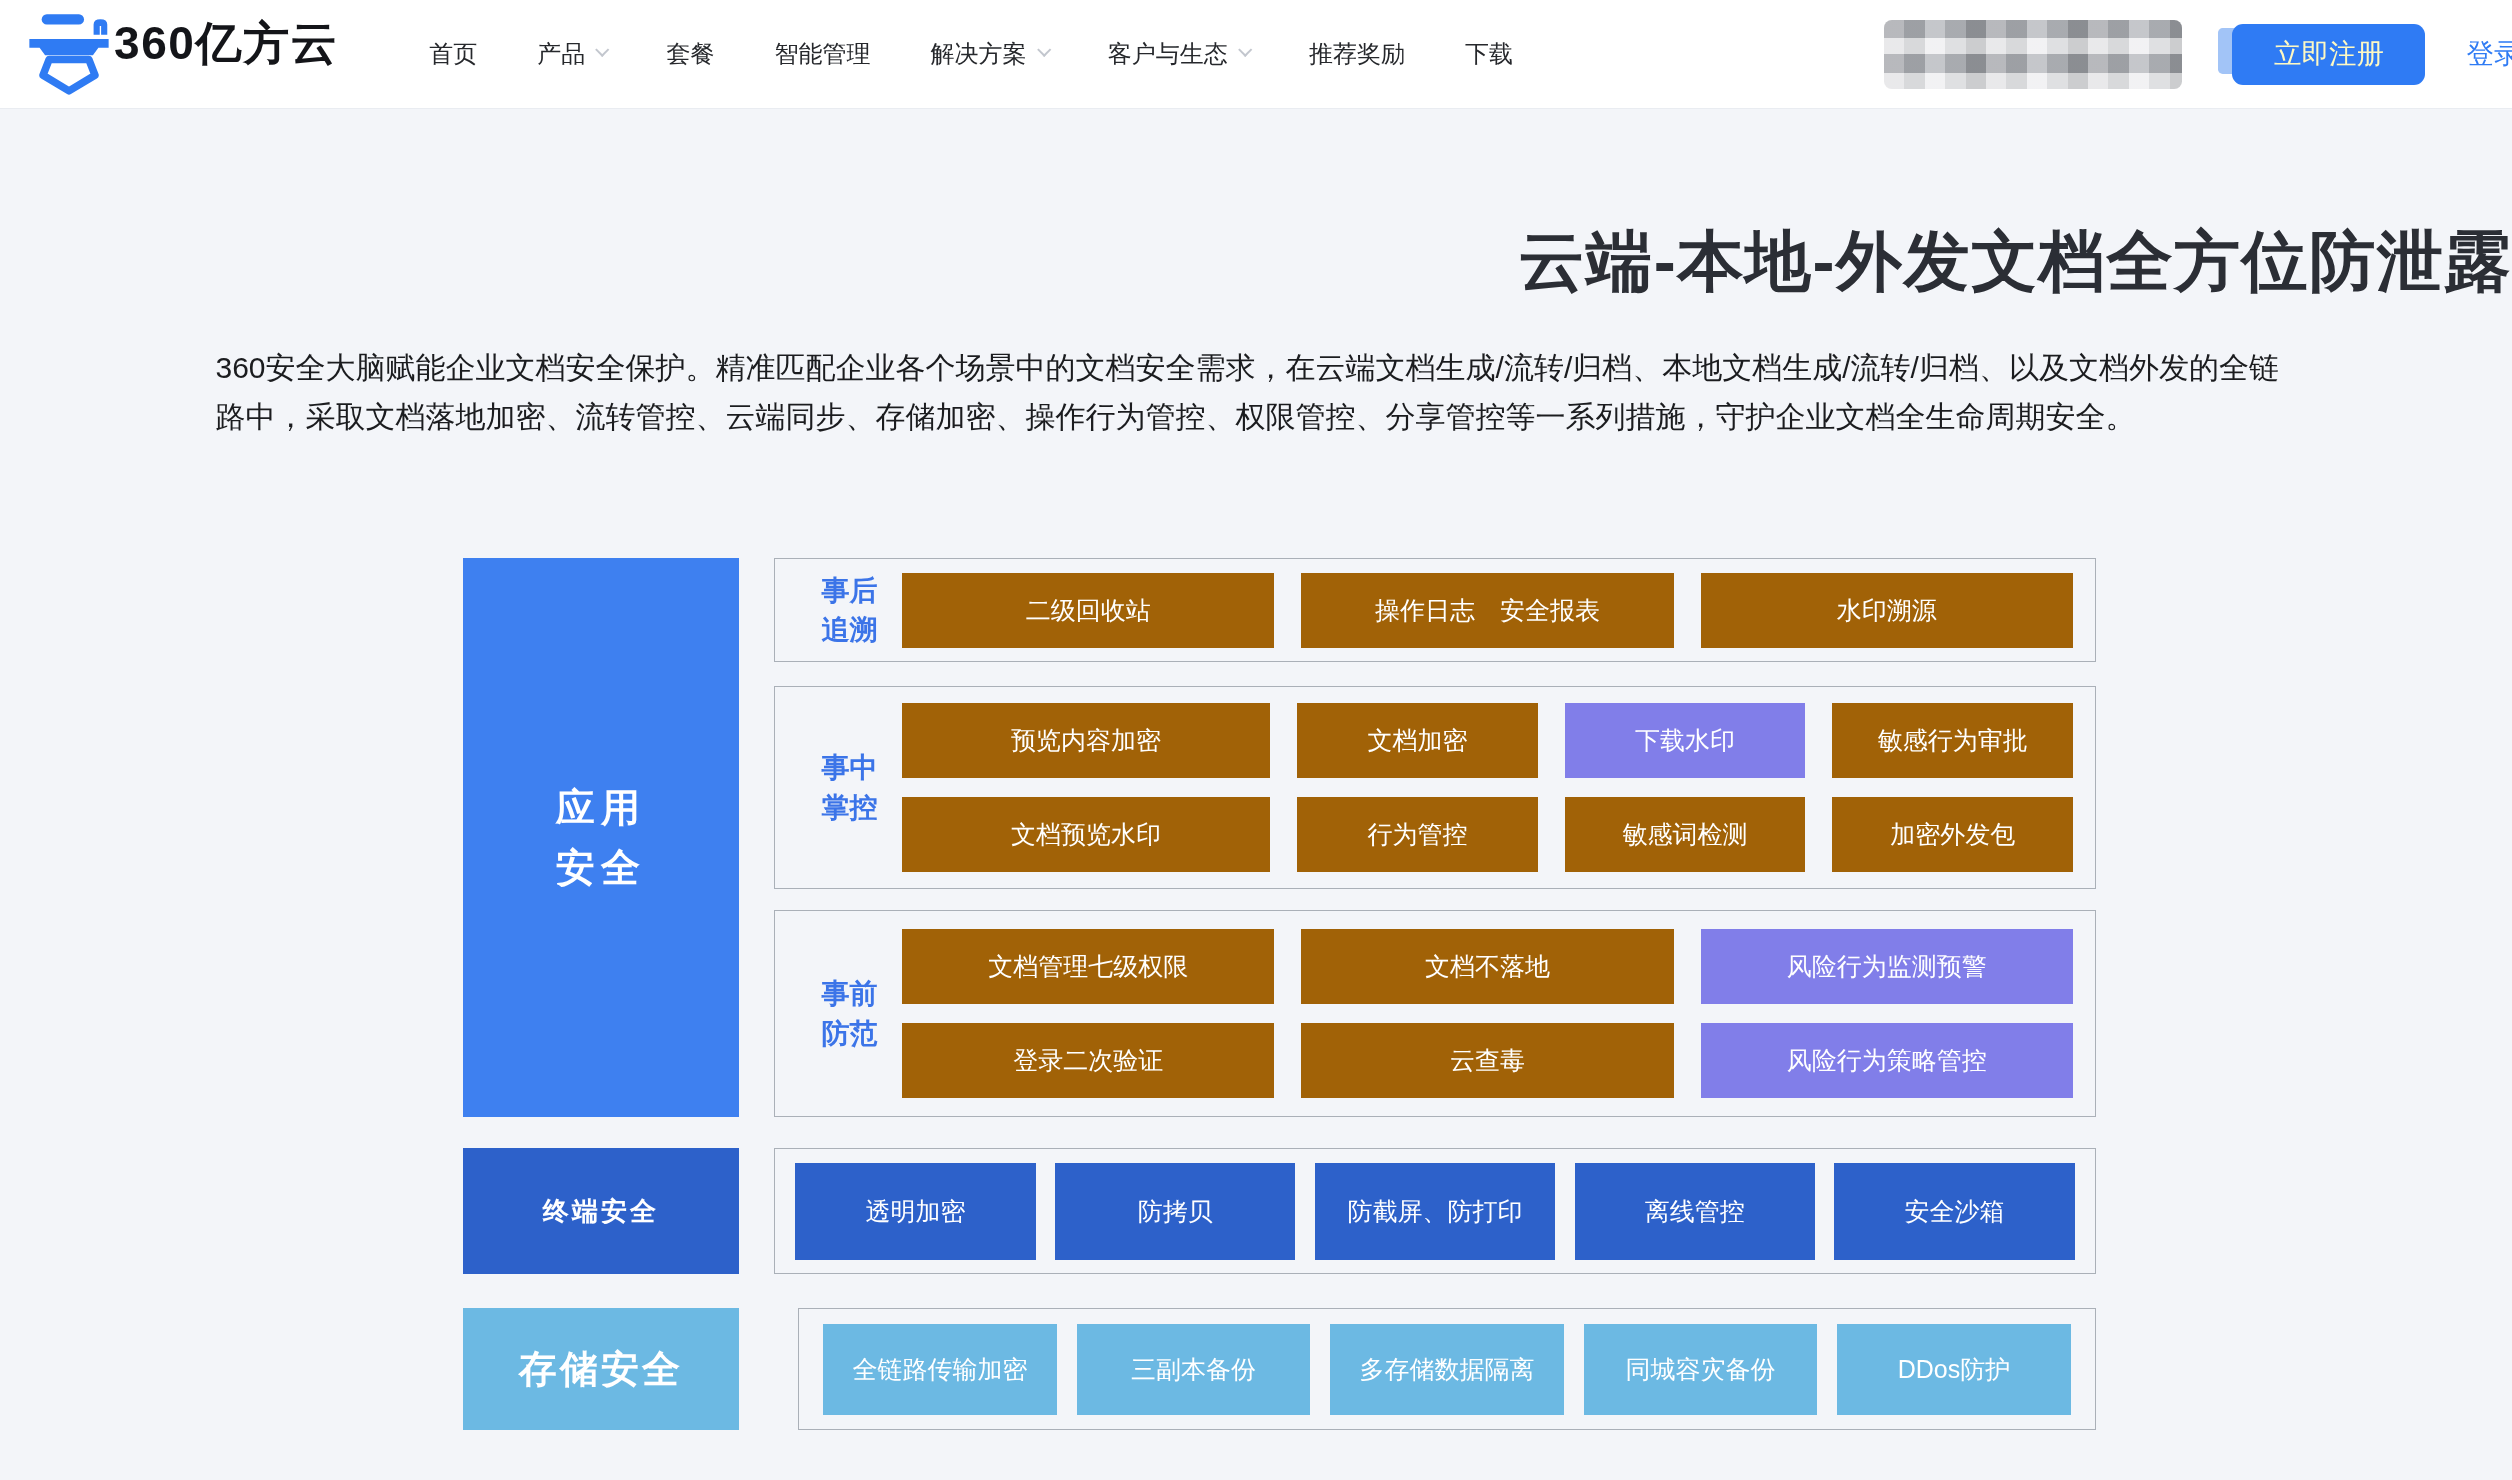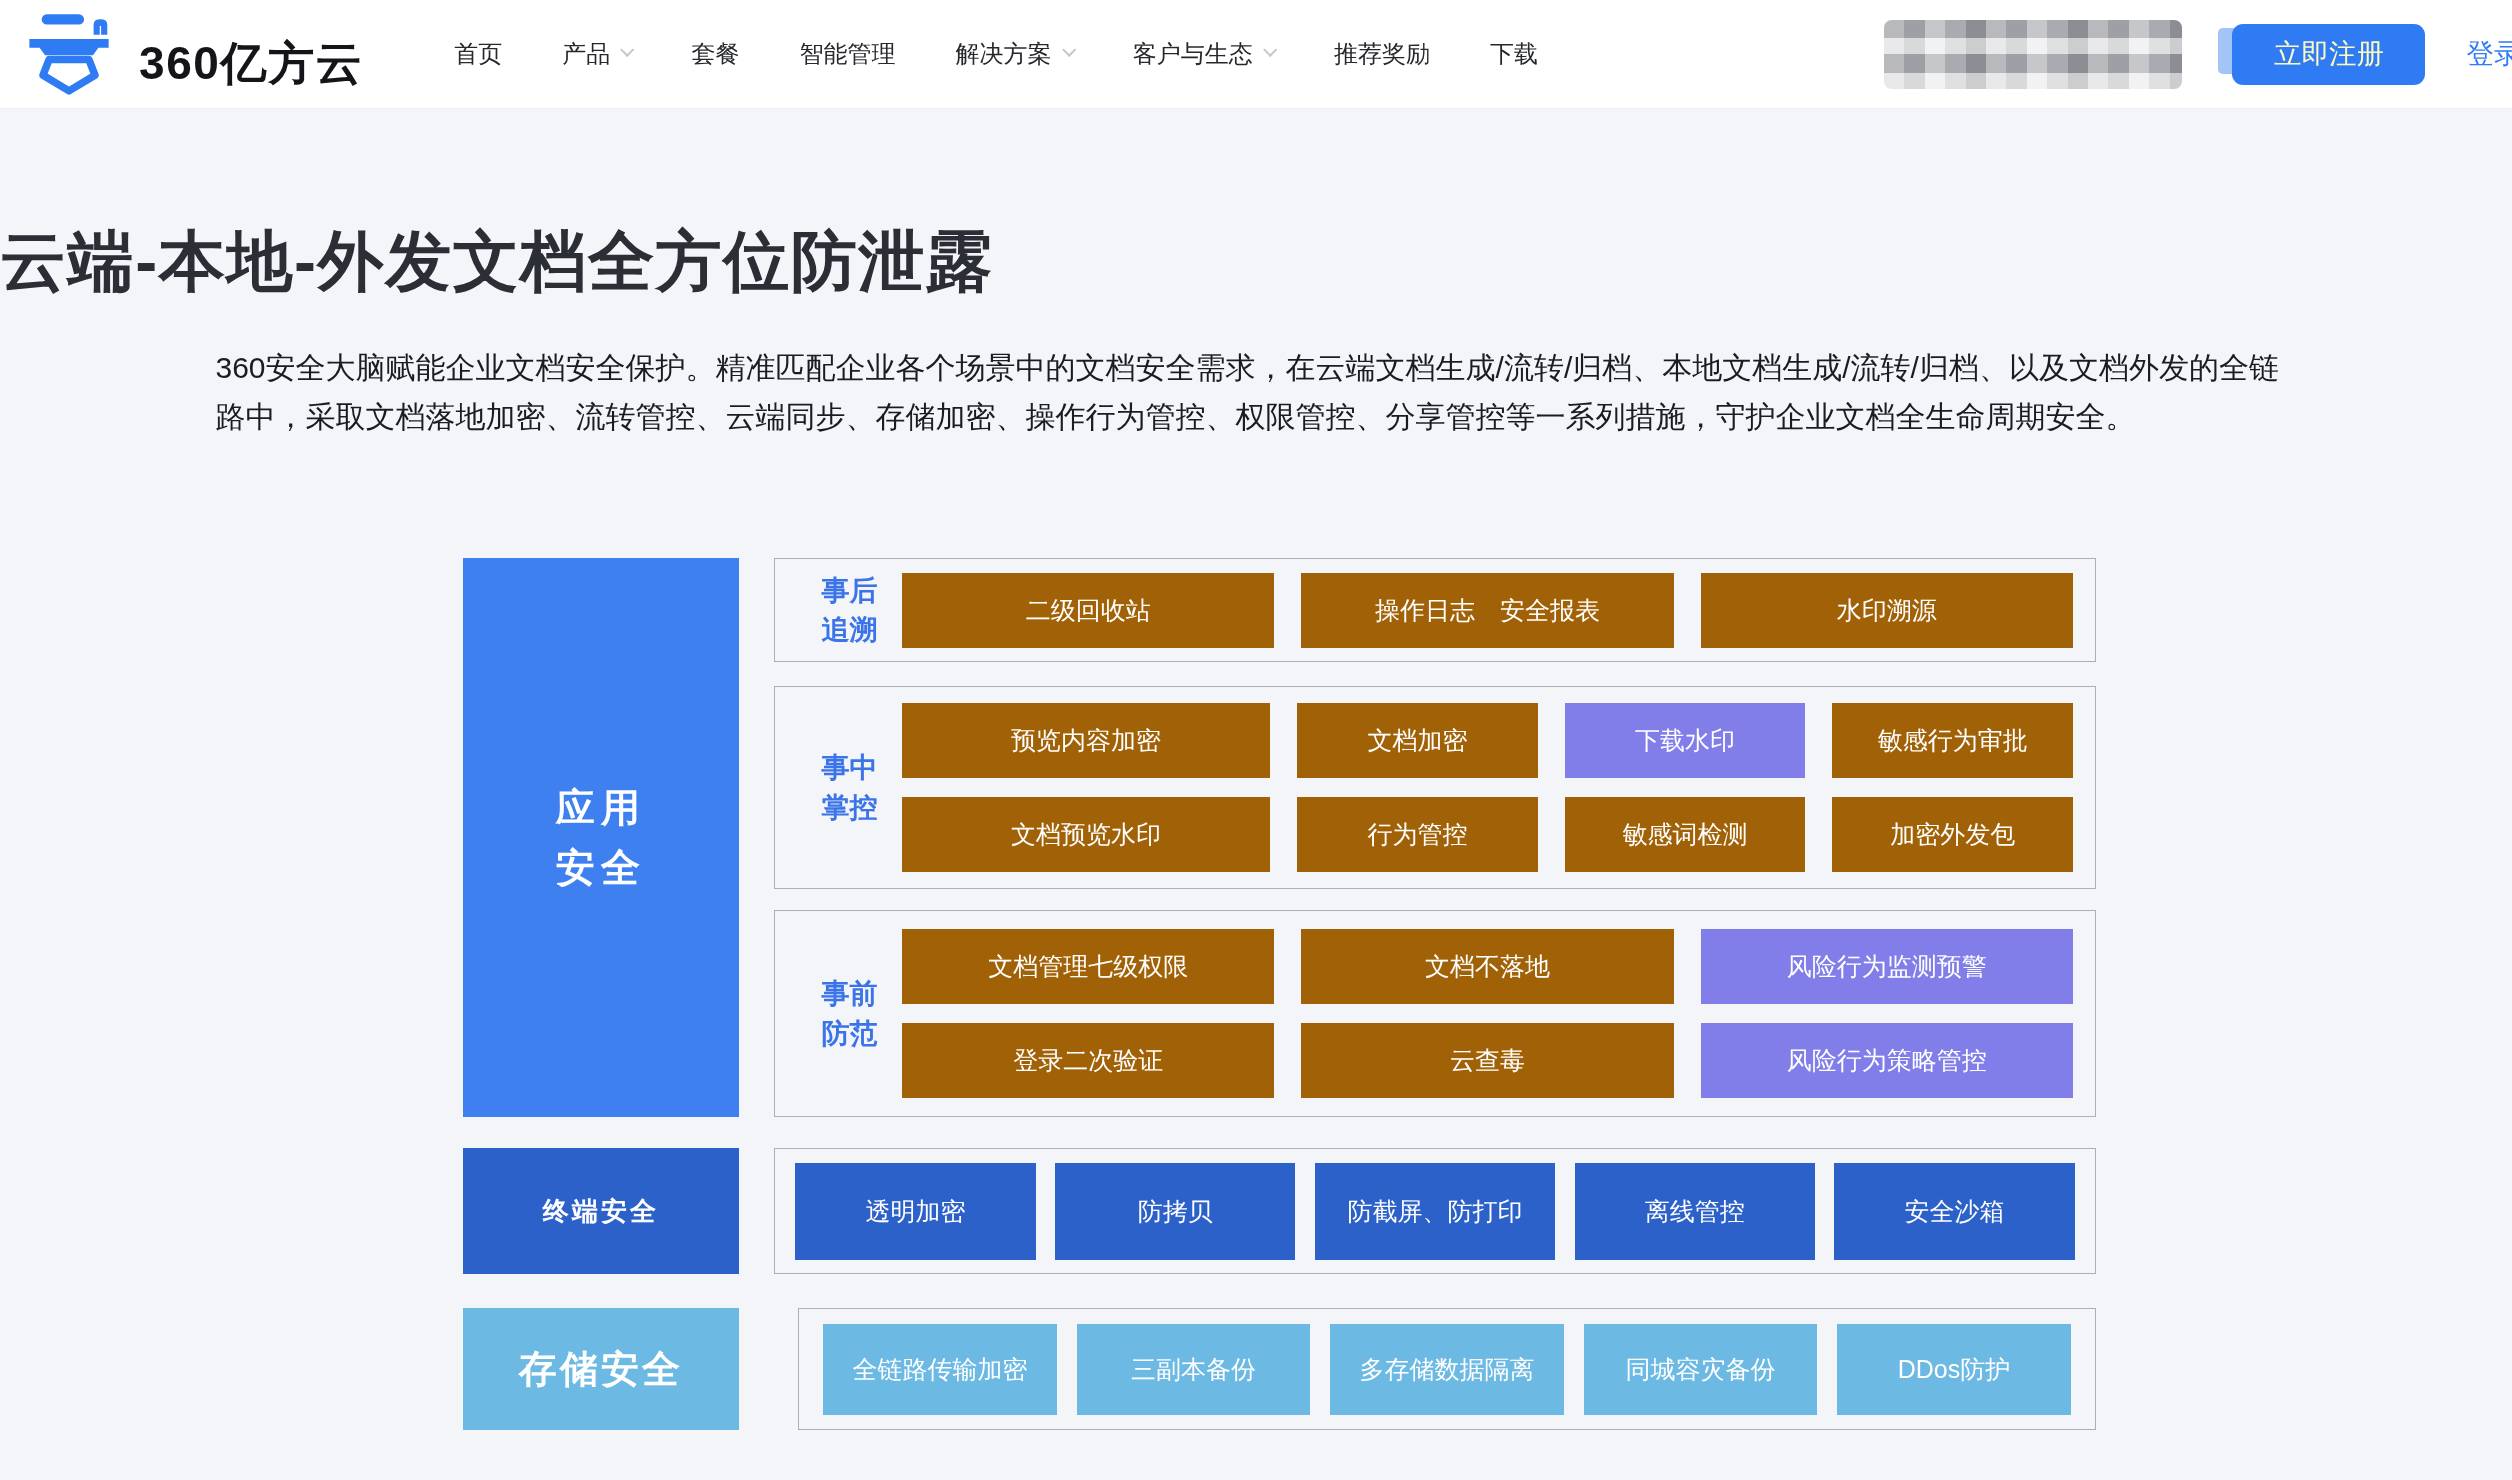--- a/index.html
+++ b/index.html
@@ -16,21 +16,21 @@
   
   .header {
     position: relative;
     height: 109px;
     background: #ffffff;
     border-bottom: 0.8px solid #e9ecf1;
     display: flex;
     align-items: center;
     padding-left: 28px;
   }
-  .logo { display: flex; align-items: flex-end; gap: 29px; cursor: pointer; }
+  .logo { display: flex; align-items: flex-start; gap: 4px; cursor: pointer; }
   .logo-text {
     font-size: 46px;
     font-weight: 800;
     color: #141519;
     letter-spacing: 1.6px;
   }
   .nav { display: flex; align-items: center; margin-left: 91px; gap: 60px; }
   .nav-item {
     display: flex; align-items: center;
     font-size: 24px; color: #26282c;
@@ -72,21 +72,21 @@
   }
   .login-link {
     font-size: 27.5px; color: #2f7bf4;
     margin-left: 41px; white-space: nowrap; cursor: pointer;
     text-decoration: none;
   }
 
   
   .hero-title {
     margin: 108px 0 0;
-    text-align: left;
+    text-align: right;
     font-size: 66px;
     font-weight: 800;
     color: #2b2e35;
     letter-spacing: 1.6px;
   }
   .hero-desc {
     width: 2081px;
     margin: 36px auto 0;
     font-size: 30px;
     line-height: 49px;

